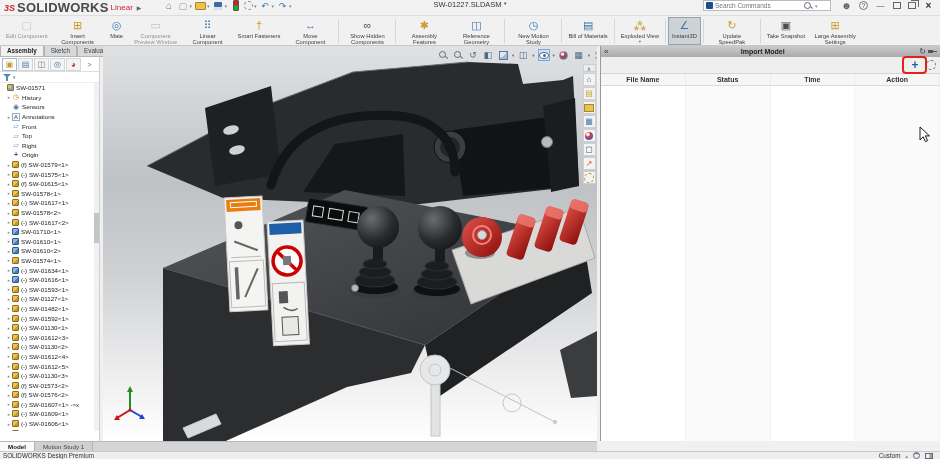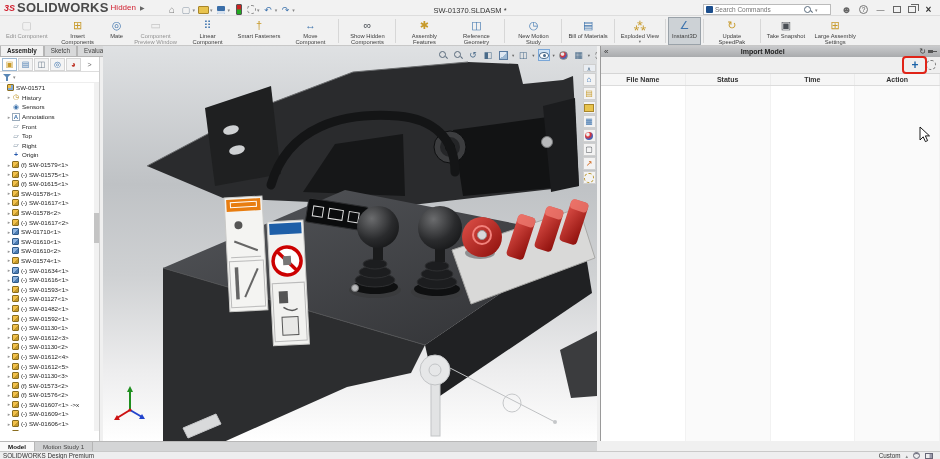--- a/index.html
+++ b/index.html
@@ -1,20 +1,20 @@
 <!DOCTYPE html>
 <html><head>
 <meta charset="utf-8">
 <style>
   * { margin:0; padding:0; box-sizing:border-box; }
   html,body { width:940px; height:459px; overflow:hidden; font-family:"Liberation Sans",sans-serif; background:#f0f0f0; position:relative; }
   .abs { position:absolute; }
 
   
-  #titlebar { left:0; top:0; width:940px; height:16px; background:#f2f2f2; border-bottom:1px solid #ddd; display:flex; align-items:flex-end; font-size:8px; }
+  #titlebar { left:0; top:0; width:940px; height:16px; background:#f2f2f2; border-bottom:1px solid #ddd; display:flex; align-items:flex-start; font-size:8px; }
   #logo { display:flex; align-items:center; gap:2px; padding:0 4px; }
   #logo .l3ds { color:#d11f2f; font-weight:bold; font-style:italic; font-size:9px; }
   #logo .lmain { color:#4a4a4a; font-weight:bold; letter-spacing:.2px; font-size:13px; }
   #logo .lsuf { color:#d11f2f; font-size:8px; }
   #logo .larr { color:#666; font-size:6px; margin-left:2px; }
   #qat { display:flex; align-items:center; gap:3px; margin-left:18px; }
   #qat .qitem { display:flex; align-items:center; gap:1px; }
   .i { display:inline-flex; align-items:center; justify-content:center; width:11px; height:11px; font-size:9px; color:#666; }
   .caret { font-size:5px; color:#888; }
   .i-home::before{content:"⌂"; color:#777; font-size:10px;}
@@ -143,21 +143,21 @@
   .i-globe { width:7px; height:7px; border:1px solid #667; border-radius:50%; box-shadow:inset 0 3px 0 -2px #667; }
   .i-panelb { width:8px; height:6px; border:1px solid #667; box-shadow:inset -2.5px 0 0 #99a; }
 </style>
 </head>
 <body>
 
 <div id="titlebar" class="abs">
   <div id="logo">
     <span class="l3ds">3S</span>
     <span class="lmain">SOLIDWORKS</span>
-    <span class="lsuf">Hidden</span>
+    <span class="lsuf">Linear</span>
     <span class="larr">▶</span>
   </div>
   <div id="qat">
       <span class="qitem">
         <span class="i i-home"></span>
       </span>
       <span class="qitem">
         <span class="i i-new-document"></span>
         <span class="caret">▾</span>
       </span>
@@ -178,21 +178,21 @@
       </span>
       <span class="qitem">
         <span class="i i-undo"></span>
         <span class="caret">▾</span>
       </span>
       <span class="qitem">
         <span class="i i-redo"></span>
         <span class="caret">▾</span>
       </span>
     </div>
-  <div id="doc-title">SW-01370.SLDASM *</div>
+  <div id="doc-title">SW-01227.SLDASM *</div>
   <div id="search-zone">
     <div id="search-box">
       <span class="appicon"></span>
       <input id="search-input" placeholder="Search Commands" style="">
       <span class="i i-mag"></span>
       <span class="caret">▾</span>
     </div>
   </div>
   <div id="winctrl">
       <span class="i i-user"></span>

